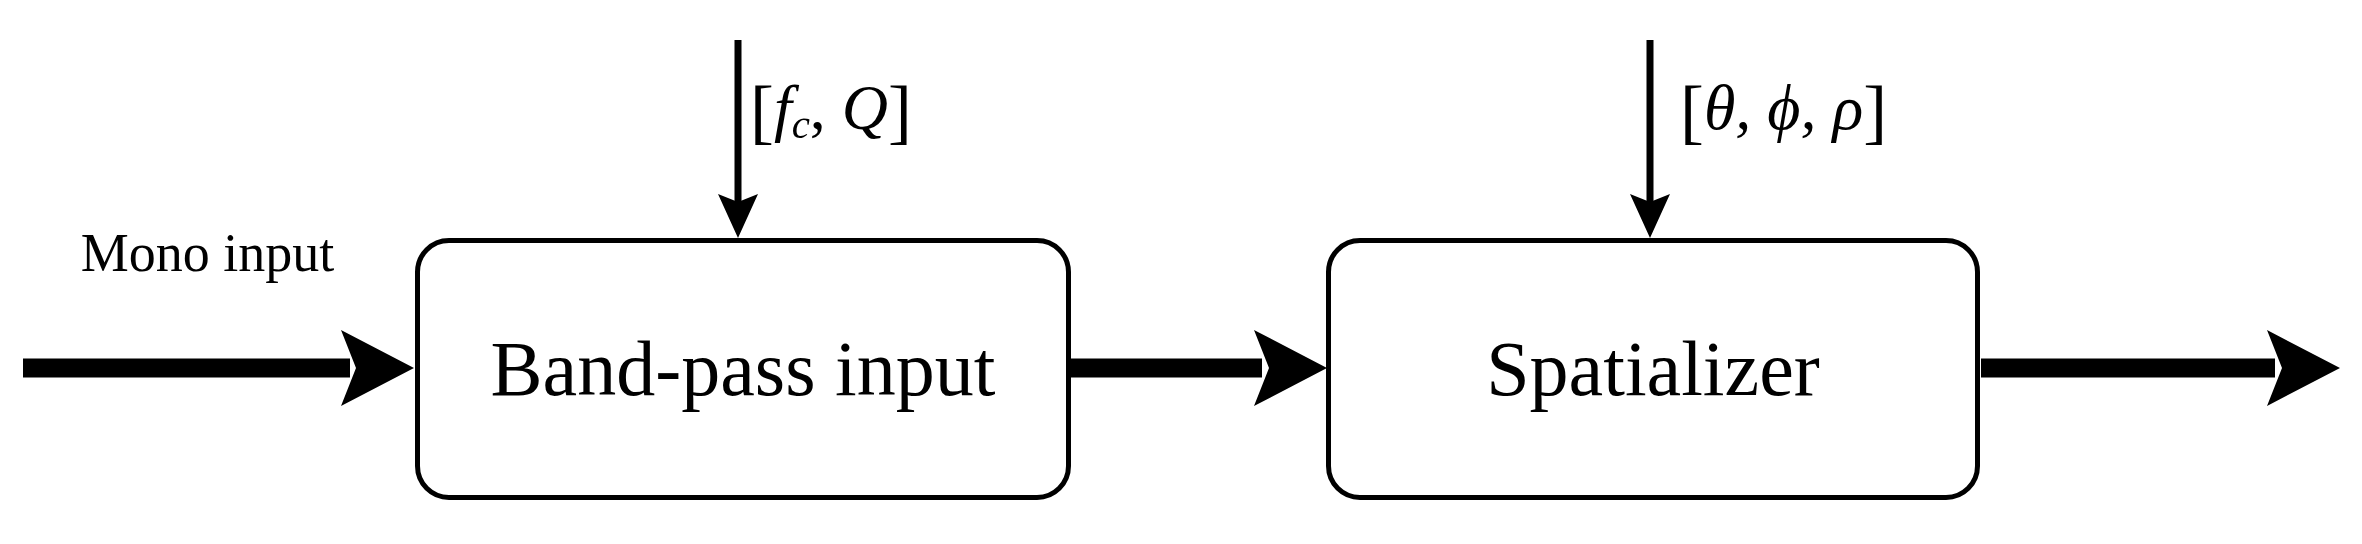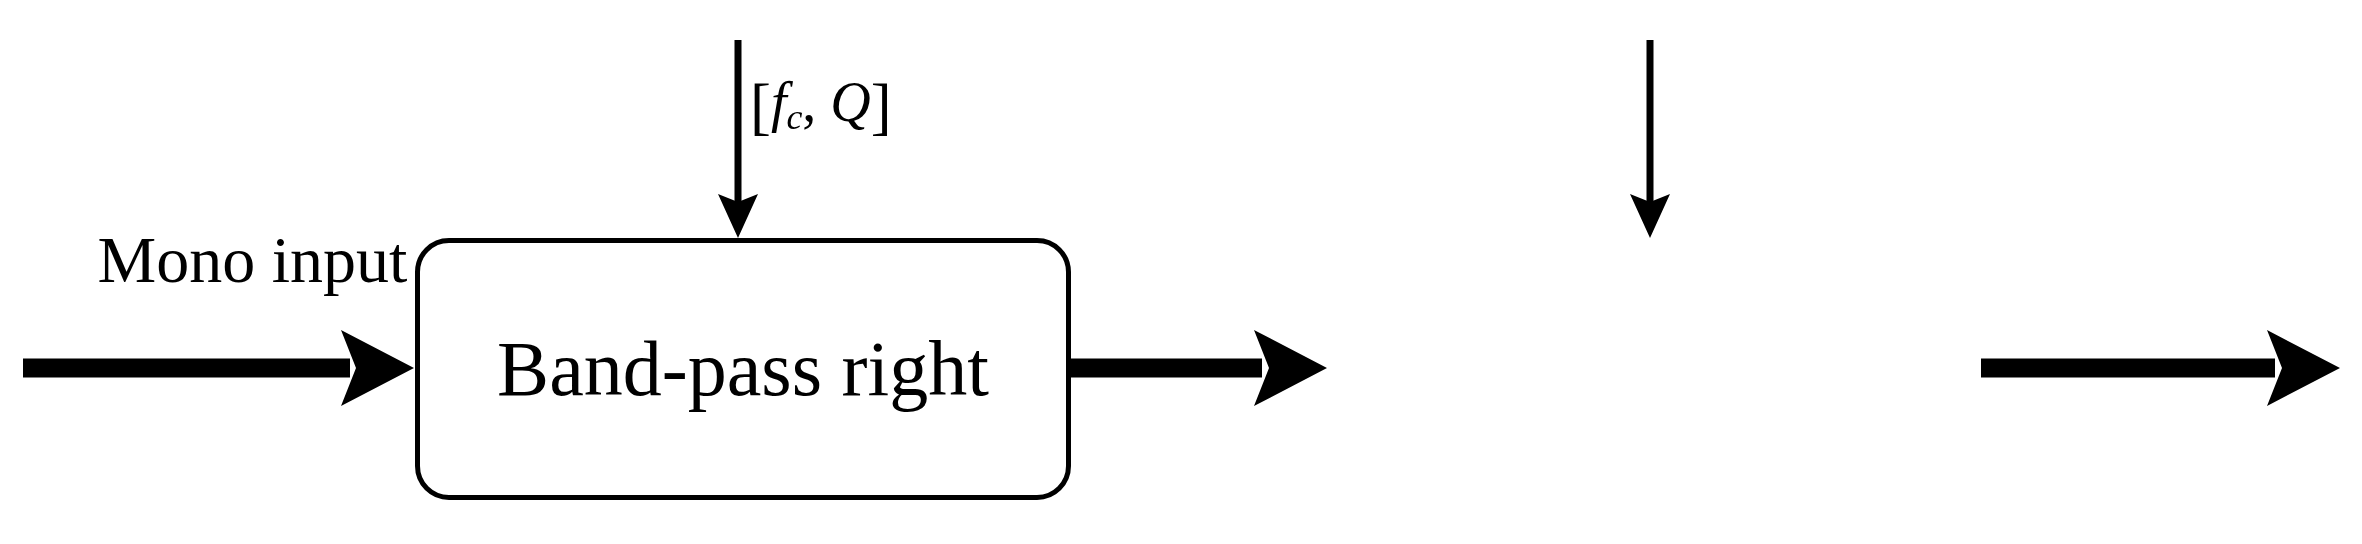--- a/index.html
+++ b/index.html
@@ -37,32 +37,31 @@
     justify-content: center;
     font-size: 78px;
     line-height: 1;
     white-space: nowrap;
   }
   .block-bandpass    { left: 415px;  top: 238px; width: 656px; height: 262px; }
   .block-spatializer { left: 1326px; top: 238px; width: 654px; height: 262px; }
 
   .text-label {
     position: absolute;
-    font-size: 66px;
+    font-size: 54px;
     line-height: 1.15;
     white-space: nowrap;
-    margin-left: 45px;
   }
   .label-mono-input  { left: 0px;    top: 222px; width: 415px; text-align: center; }
   .label-left-right  { left: 1978px; top: 228px; width: 384px; text-align: center; }
   .label-channels    { left: 1978px; top: 400px; width: 384px; text-align: center; }
 
   .math-label {
     position: absolute;
-    font-size: 56px;
+    font-size: 64px;
     line-height: 1.1;
     white-space: nowrap;
     text-align: right;
   }
   .math-fcq   { left: 750px;  top: 72px; }
   .math-theta { left: 1680px; top: 72px; }
   .math-label .bracket {
     font-style: normal;
     font-size: 112%;
     vertical-align: -0.09em;
@@ -104,26 +103,32 @@
       <polygon points="718,194 738,238 758,194 738,202"></polygon>
     </g>
 
     <g>
       <line x1="1650" y1="40" x2="1650" y2="206" stroke-width="7"></line>
       <polygon points="1630,194 1650,238 1670,194 1650,202"></polygon>
     </g>
   </svg>
 
   <div class="block block-bandpass">
-    <span>Band-pass right</span>
+    <span>Band-pass input</span>
   </div>
 
+  <div class="block block-spatializer">
+    <span>Spatializer</span>
+  </div>
 
   <div class="text-label label-mono-input">Mono input</div>
 
   <div class="math-label math-fcq">
     <span class="bracket">[</span><span class="mvar">f</span><span class="msub">c</span><span>, </span><span class="mvar">Q</span><span class="bracket">]</span>
   </div>
 
+  <div class="math-label math-theta">
+    <span class="bracket">[</span><span class="mvar">θ, ϕ, ρ</span><span class="bracket">]</span>
+  </div>
 
 
 
 </div>
 
 </body></html>

